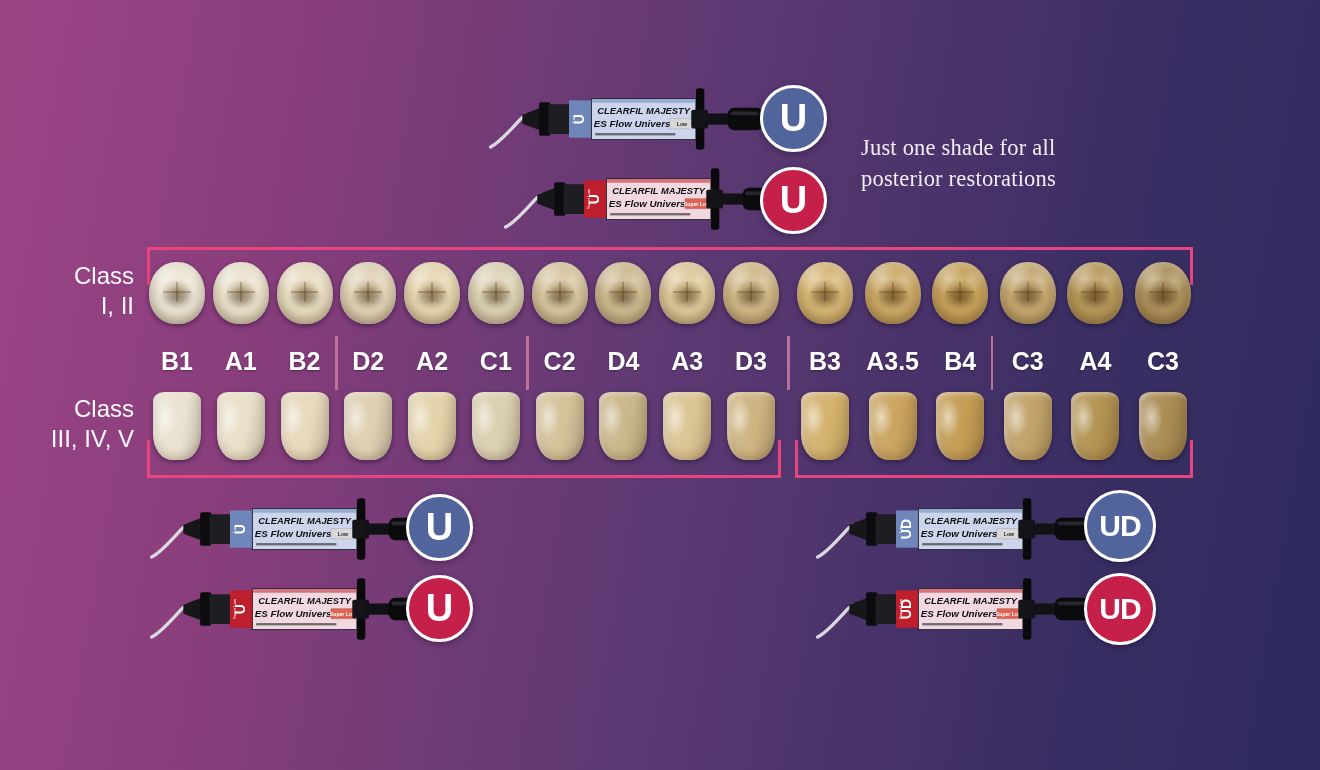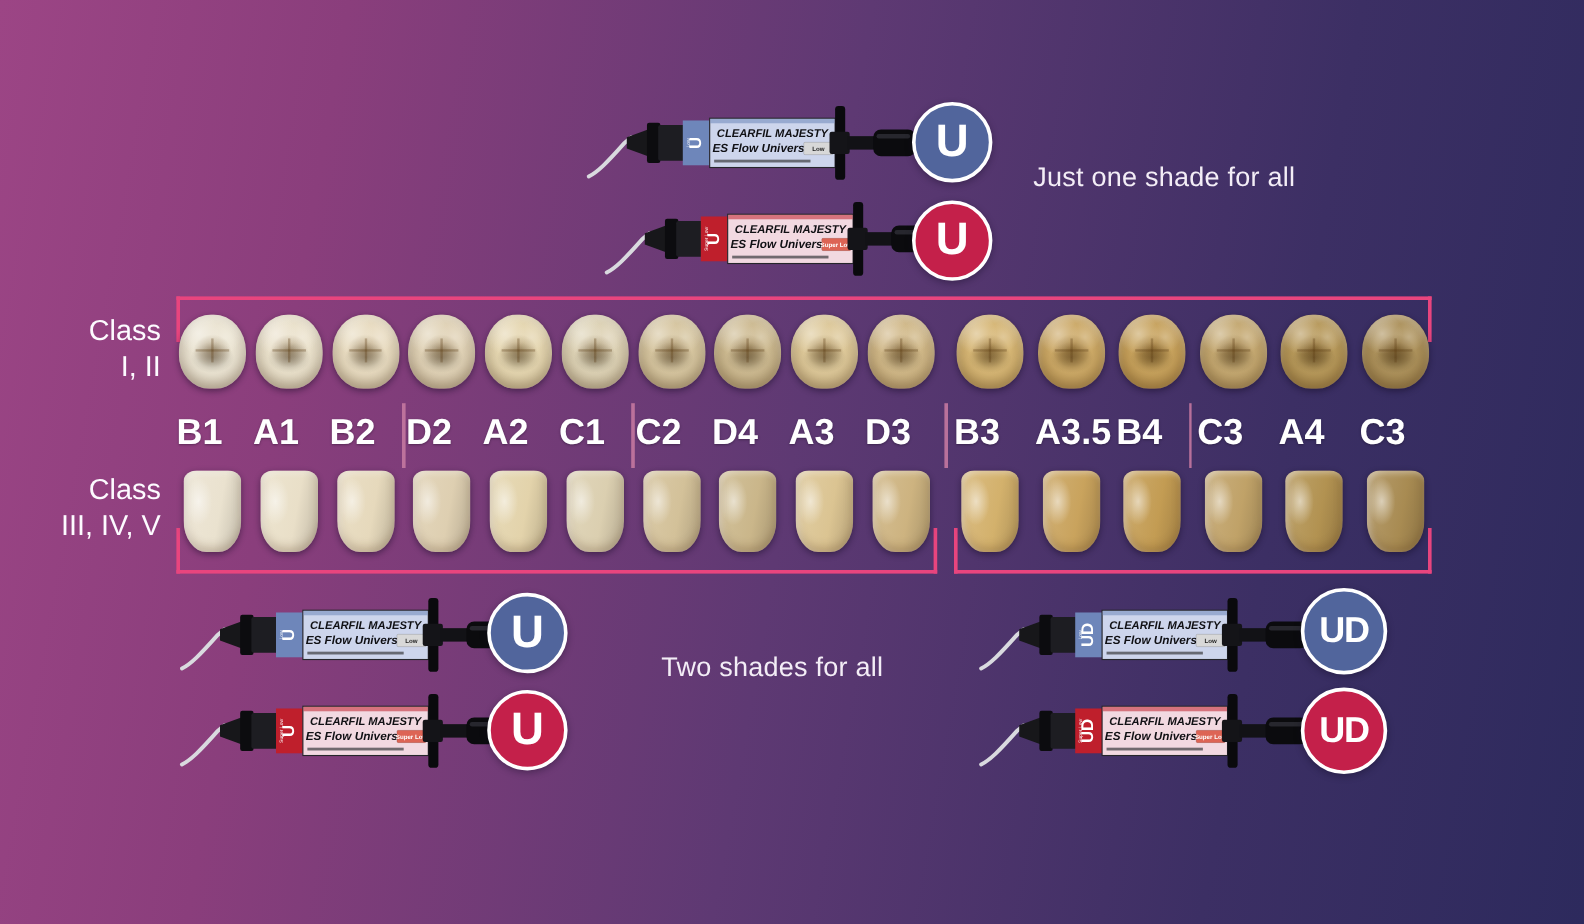--- a/index.html
+++ b/index.html
@@ -2,21 +2,21 @@
 <html><head>
 <meta charset="utf-8">
 <style>
   html,body{margin:0;padding:0;background:#222;}
   #stage{
     position:relative;width:1320px;height:770px;overflow:hidden;
     font-family:"Liberation Sans",sans-serif;color:#fff;
   }
   
   .caption{position:absolute;font-size:22.5px;line-height:31px;color:#f3edf6;letter-spacing:.2px;}
-  .caption-posterior{left:861px;top:132px;}
+  .caption-posterior{left:861px;top:132px;font-family:Liberation Serif, serif;}
   .caption-anterior{left:551px;top:540px;}
   
   .class-label{position:absolute;left:18px;width:116px;text-align:right;font-size:24px;line-height:30px;color:#fdfbff;}
   .class-label-1{top:261px;}
   .class-label-2{top:394px;}
   
   #chart{position:absolute;left:147px;top:247px;width:1046px;height:231px;}
   .bracket{position:absolute;box-sizing:border-box;}
   .bracket-top{left:0;top:0;width:1046px;height:38px;
     border-top:3px solid var(--bracket);border-left:3px solid var(--bracket);border-right:3px solid var(--bracket);}
@@ -31,22 +31,22 @@
   .shade-col{position:relative;width:60px;height:204px;}
   .molar{position:relative;width:56px;height:62px;margin:6px auto 0;
     border-radius:48% 48% 46% 46% / 50% 50% 46% 46%;
     box-shadow:inset 0 -5px 9px rgba(70,40,10,.28), inset 0 4px 6px rgba(255,255,255,.35), 0 2px 5px rgba(15,8,30,.45);}
   .molar .groove{position:absolute;left:18%;top:24%;right:18%;bottom:26%;
     background:
       radial-gradient(ellipse at 50% 50%, rgba(92,60,18,.40) 0%, rgba(92,60,18,0) 62%),
       linear-gradient(rgba(88,56,16,.30),rgba(88,56,16,.30)) 50% 50%/78% 2px no-repeat,
       linear-gradient(rgba(88,56,16,.30),rgba(88,56,16,.30)) 50% 50%/2px 66% no-repeat;
     border-radius:50%;}
-  .shade-label{margin-top:14px;height:46px;line-height:46px;text-align:left;
-    font-size:30px;font-weight:bold;color:#ffffff;text-shadow:0 1px 2px rgba(20,10,30,.4);}
+  .shade-label{margin-top:14px;height:46px;line-height:46px;text-align:center;
+    font-size:25px;font-weight:bold;color:#ffffff;text-shadow:0 1px 2px rgba(20,10,30,.4);}
   .anterior{position:relative;width:48px;height:68px;margin:8px auto 0;
     border-radius:11px 11px 19px 19px / 9px 9px 26px 26px;
     box-shadow:inset 0 -4px 8px rgba(70,40,10,.25), inset 2px 2px 5px rgba(255,255,255,.45), 0 2px 5px rgba(15,8,30,.45);}
   .divider-mark{position:absolute;right:-3px;top:80px;width:2.5px;height:54px;background:var(--divider);opacity:.9;}
   .group-gap-divider{position:absolute;left:640px;top:89px;width:2.5px;height:54px;background:var(--divider);opacity:.9;}
   
   .syringe-slot{position:absolute;width:280px;height:66px;}
   .s1{left:485px;top:87px;} .s2{left:500px;top:167px;}
   .s3{left:146px;top:497px;} .s4{left:146px;top:577px;}
   .s5{left:812px;top:497px;} .s6{left:812px;top:577px;}
@@ -121,20 +121,21 @@
     <rect x="237" y="28" width="26" height="12" fill="#121216"></rect>
     <rect x="260" y="22" width="38" height="24" rx="7" fill="#0b0b0e"></rect>
     <rect x="263" y="26" width="30" height="4" rx="2" fill="#3a3a44" opacity="0.6"></rect>
   </svg>
 </div>
   <div class="badge badge-u b1" style="background: rgb(81, 101, 156);">U</div>
   <div class="badge badge-u b2" style="background: rgb(196, 32, 74);">U</div>
 
   <div class="caption caption-posterior">
     <div>Just one shade for all</div>
+    <div>posterior restorations</div>
   </div>
 
   <div class="class-label class-label-1">
     <div>Class</div>
     <div>I, II</div>
   </div>
   <div class="class-label class-label-2">
     <div>Class</div>
     <div>III, IV, V</div>
   </div>
@@ -308,21 +309,20 @@
     <rect x="221" y="24" width="18" height="20" rx="2" fill="#141418"></rect>
     <rect x="237" y="28" width="26" height="12" fill="#121216"></rect>
     <rect x="260" y="22" width="38" height="24" rx="7" fill="#0b0b0e"></rect>
     <rect x="263" y="26" width="30" height="4" rx="2" fill="#3a3a44" opacity="0.6"></rect>
   </svg>
 </div>
   <div class="badge badge-u b3" style="background: rgb(81, 101, 156);">U</div>
   <div class="badge badge-u b4" style="background: rgb(196, 32, 74);">U</div>
 
   <div class="caption caption-anterior">
-    <div>Two shades for all</div>
   </div>
 
   <div class="syringe-slot s5">
   <svg class="syringe-svg" viewBox="0 0 300 70" style="--collar: #6e86ba; --tint: #cdd5ec; --chipbg: #d8d8d8; --chiptx: #222222;">
     <path class="needle" d="M6,64 C14,60 22,52 38,34 L44,29"></path>
     <polygon points="40,29 62,21 62,47 40,39" fill="#17171a"></polygon>
     <rect x="58" y="16" width="12" height="36" rx="2" fill="#0c0c0f"></rect>
     <rect x="68" y="18" width="24" height="32" rx="2" fill="#1d1d22"></rect>
     <rect class="collar" x="90" y="14" width="24" height="40"></rect>
     <text class="collar-visc" transform="translate(96,34) rotate(-90)">Low</text>

